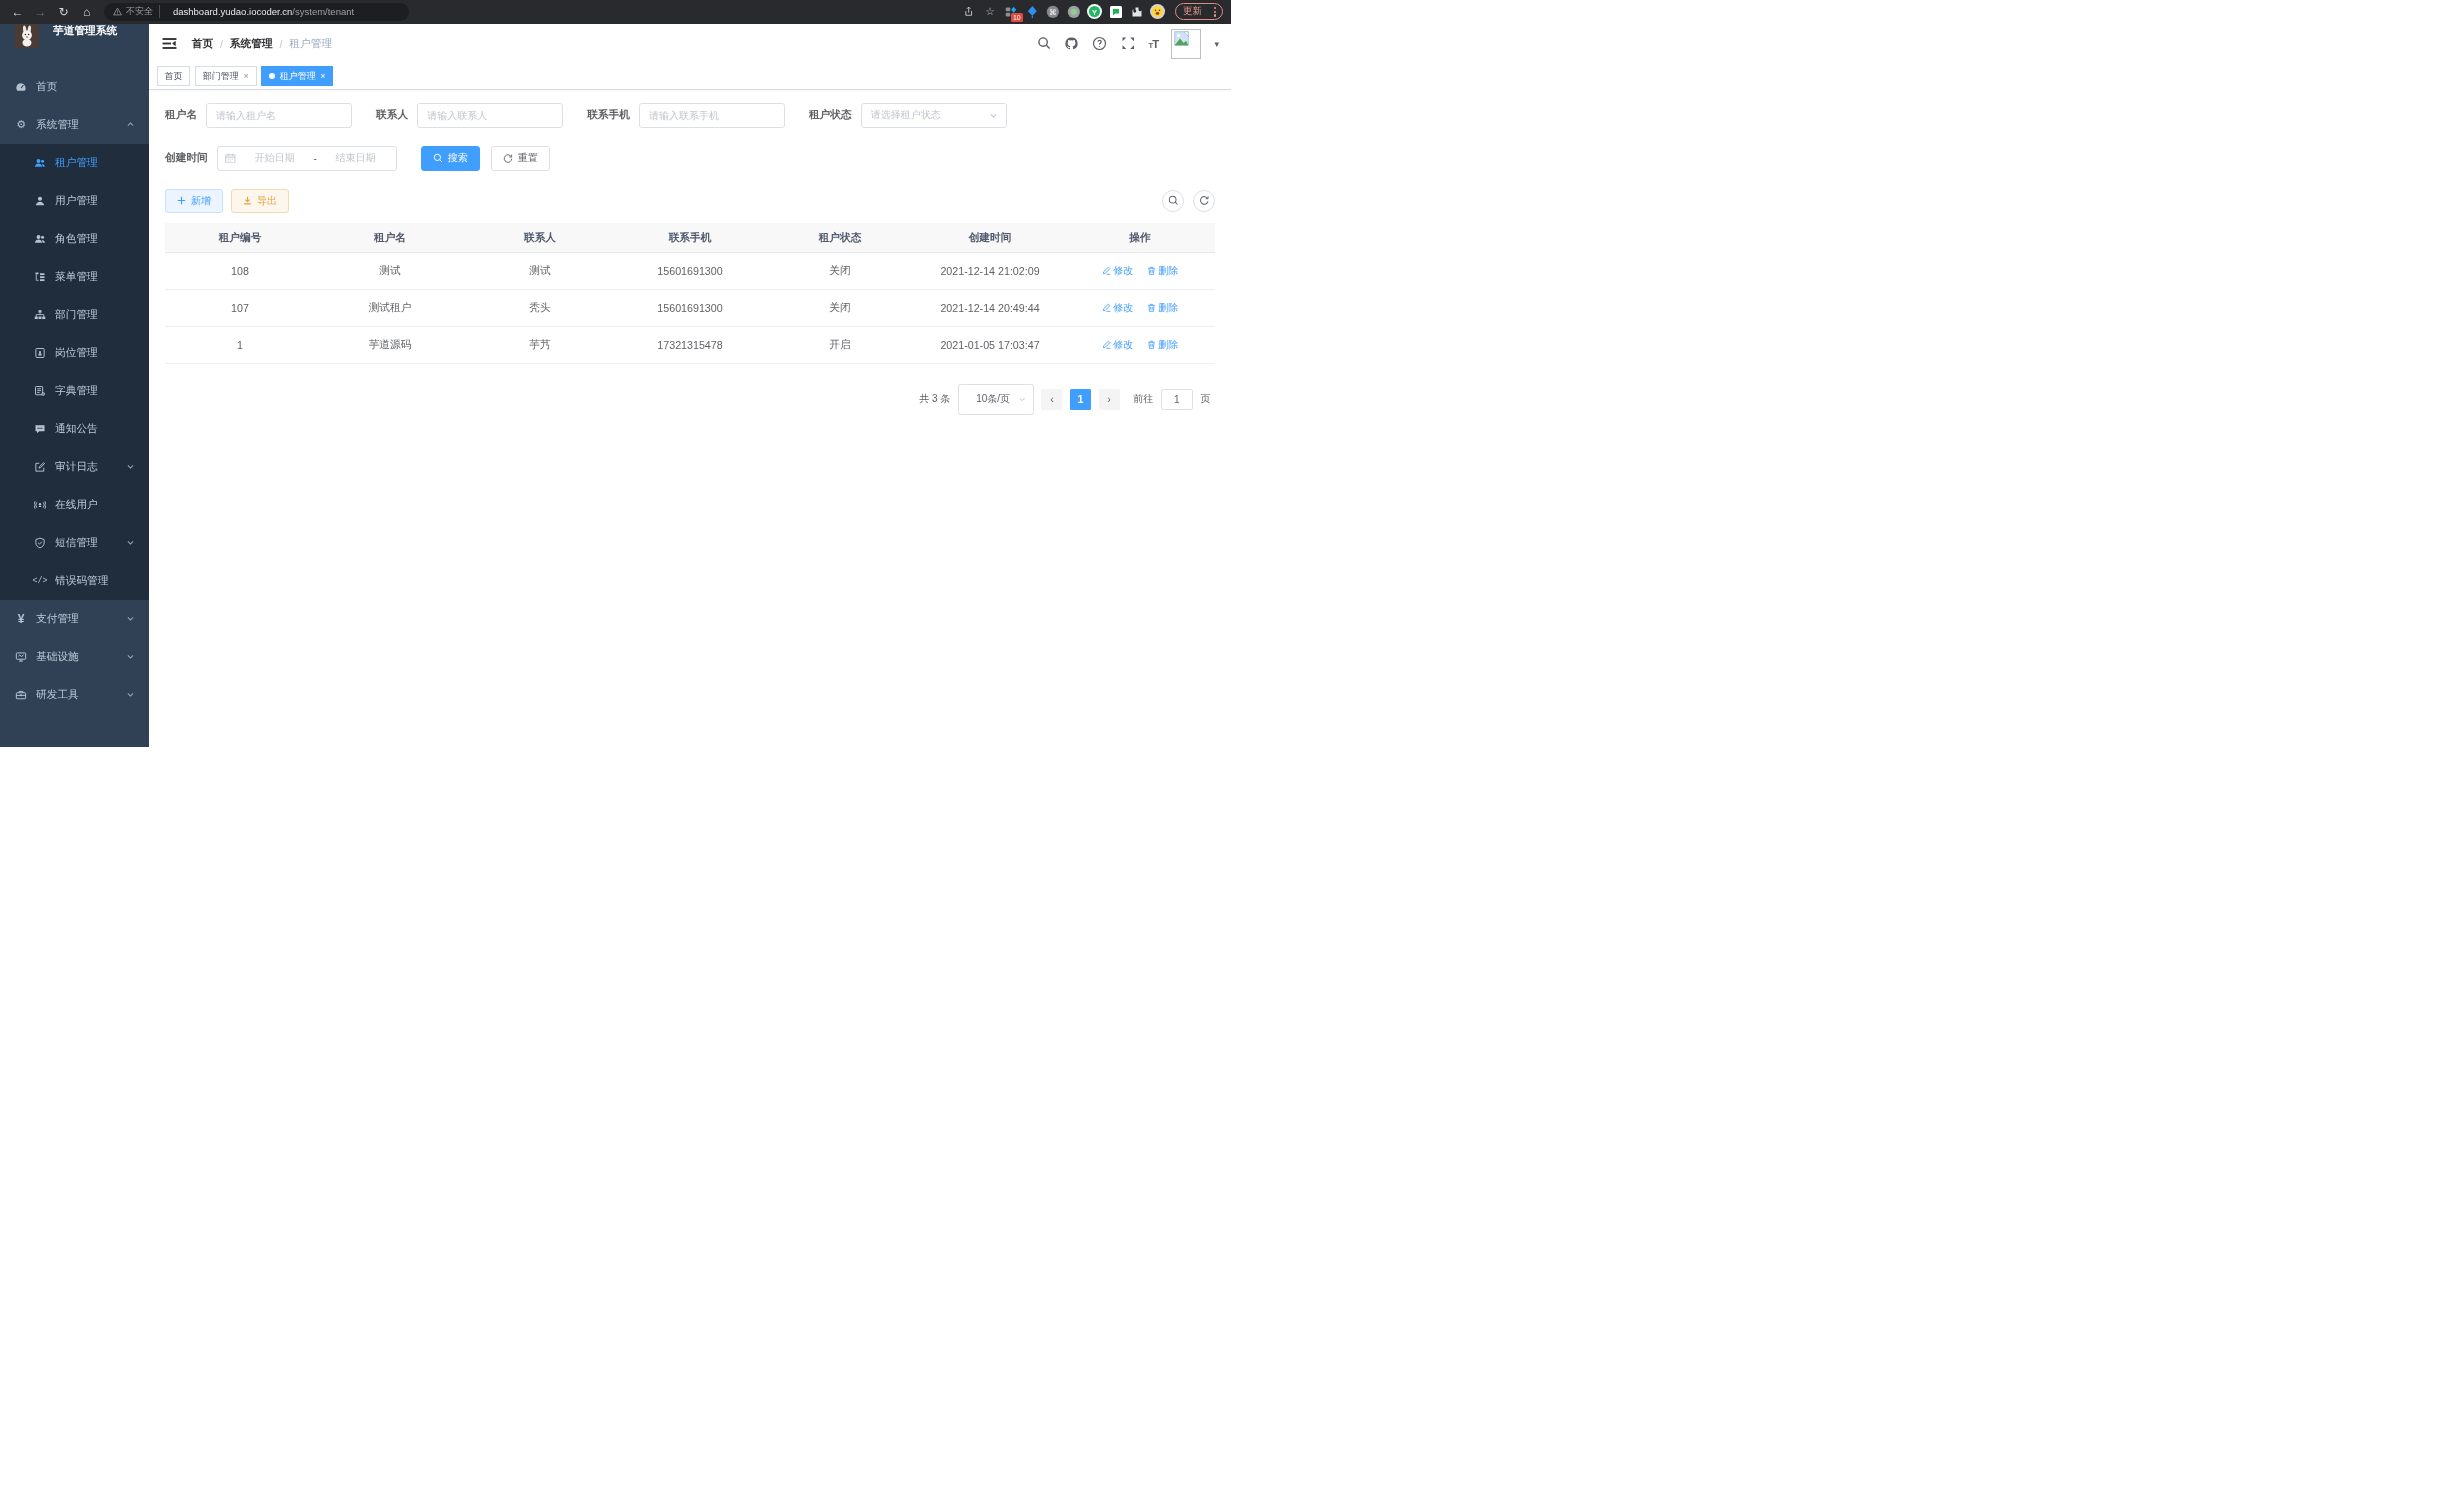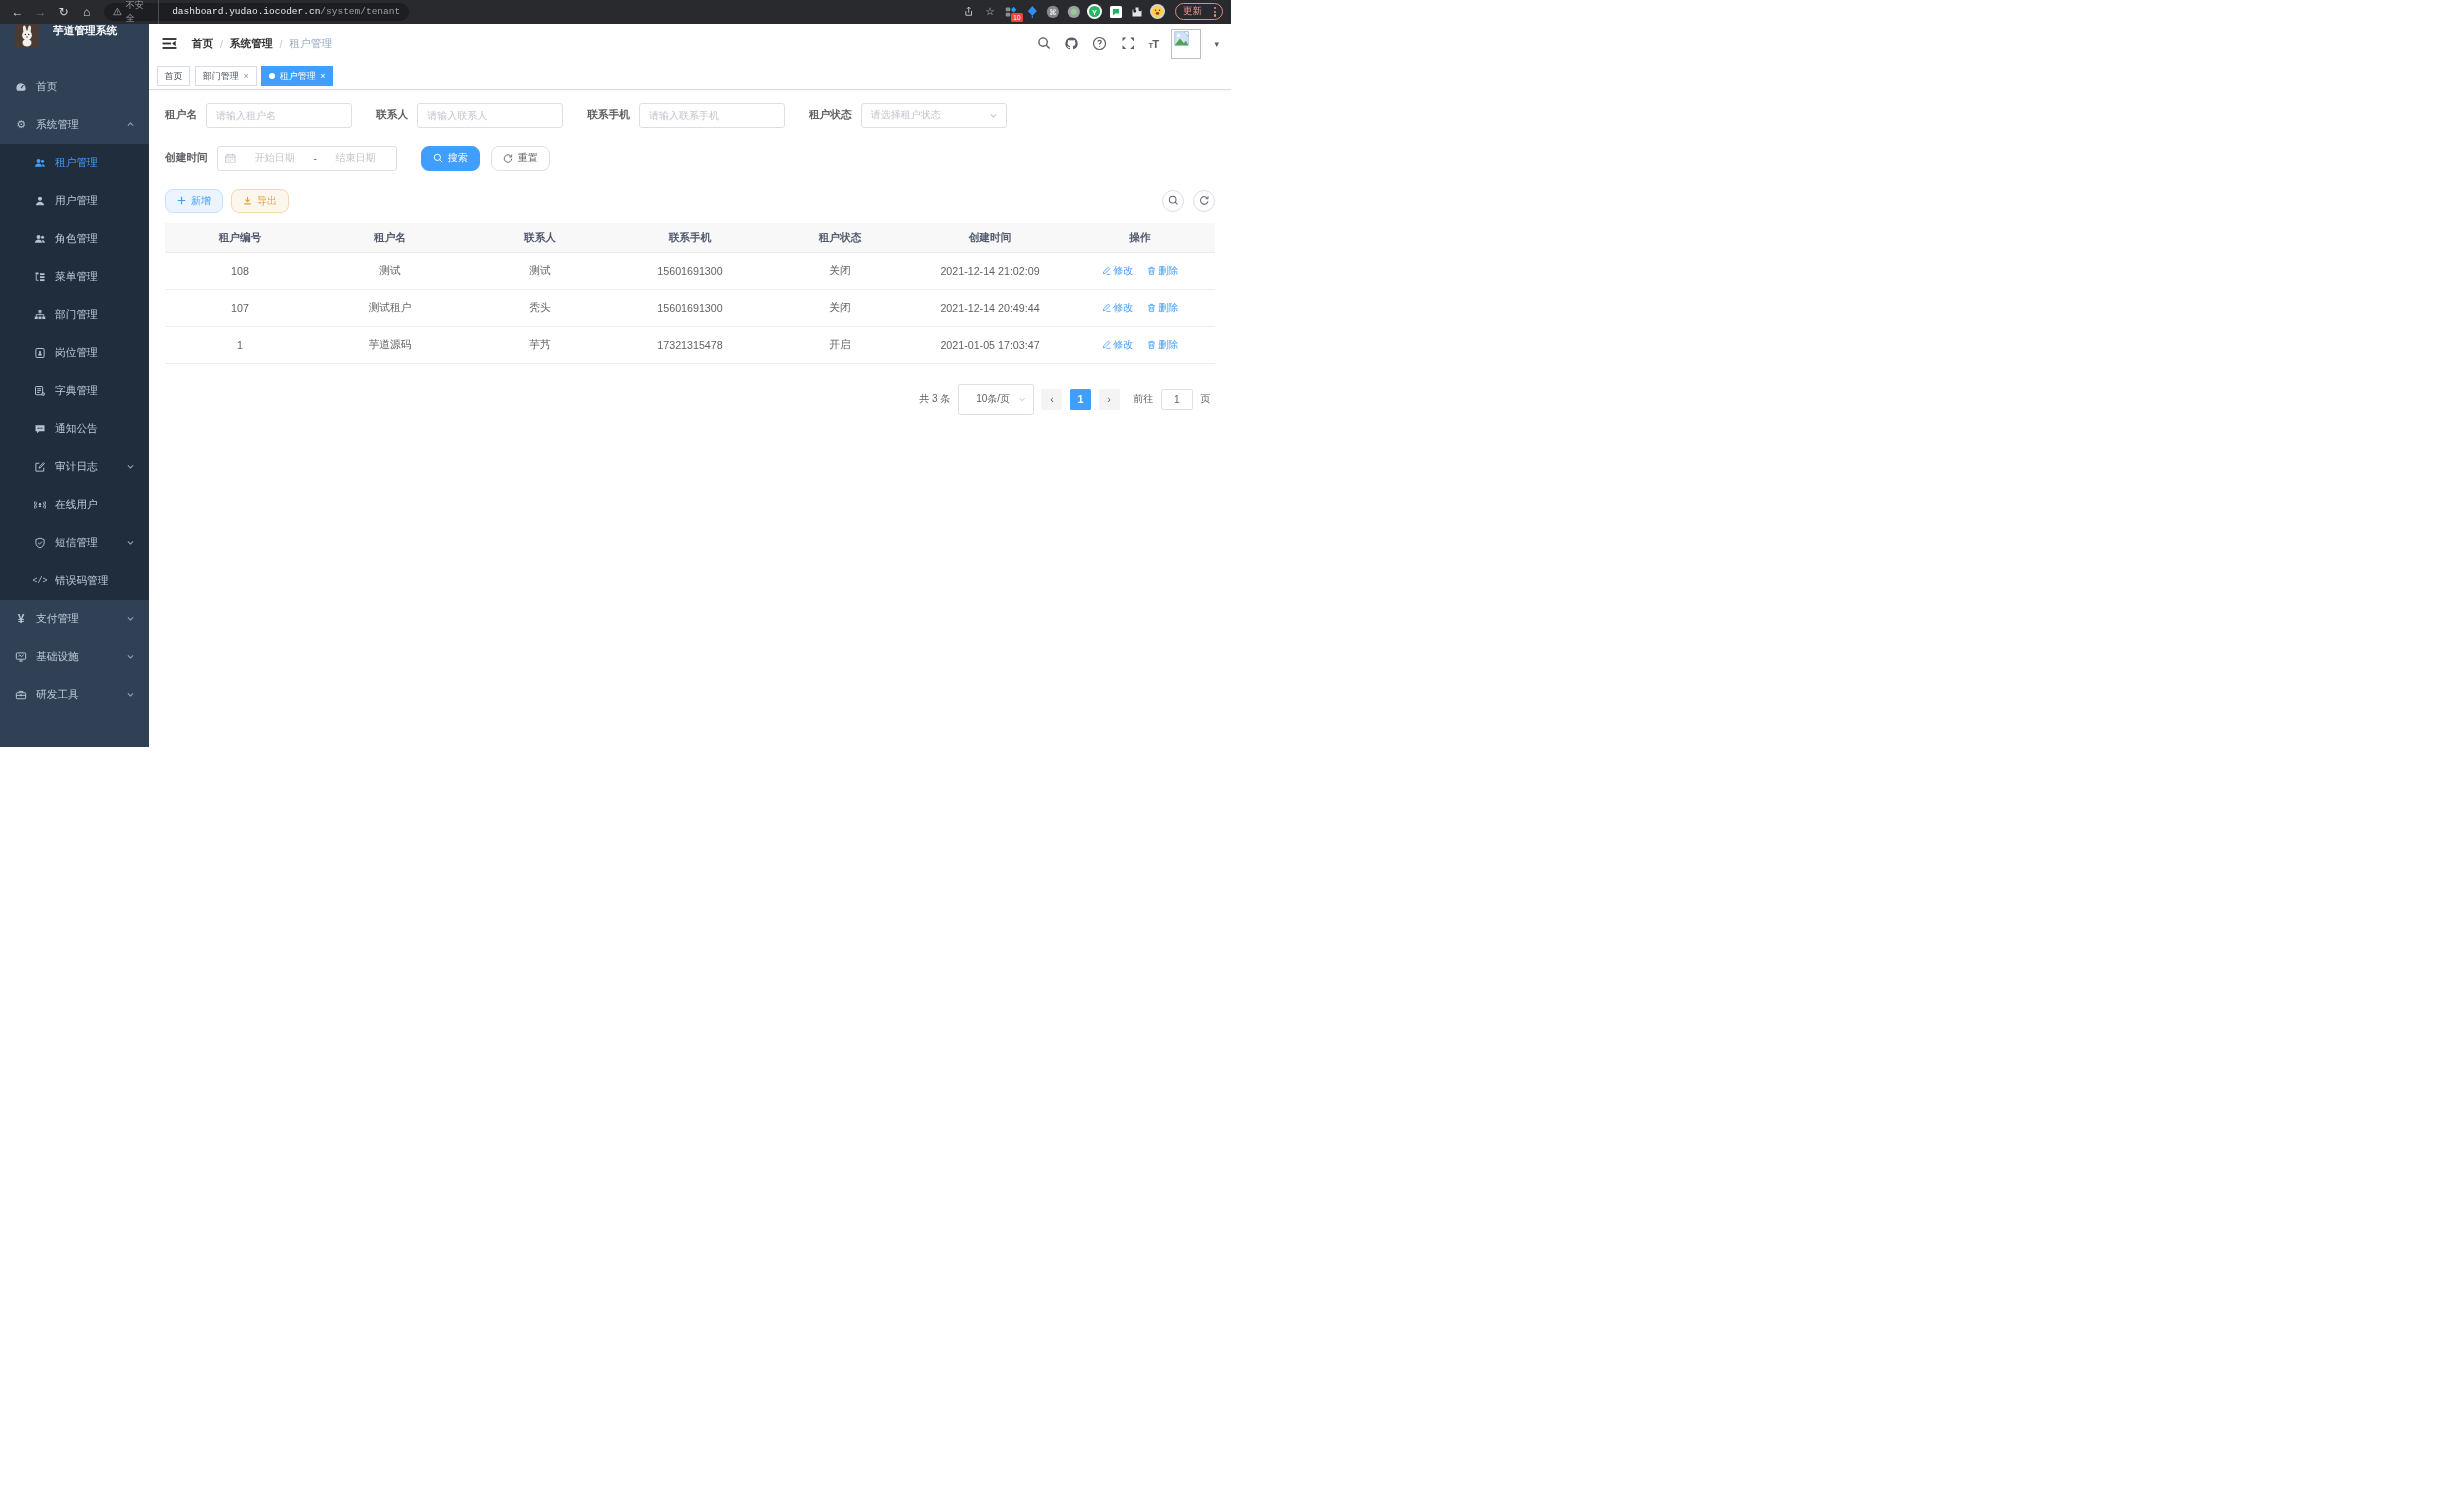--- a/index.html
+++ b/index.html
@@ -9,21 +9,21 @@
   
   .browser-bar { height: 23.6px; background: #282a2d; display: flex; align-items: center;
     padding: 0 7.6px; gap: 3px; }
   .bnav { width: 20px; height: 20px; border-radius: 50%; display: flex; align-items: center;
     justify-content: center; color: #d5d7da; font-size: 12px; line-height: 1; }
   .bnav.disabled { color: #6e7175; }
   .url-pill { height: 18px; width: 305px; margin-left: 4.6px; background: #1c1e21; border-radius: 9px;
     display: flex; align-items: center; padding: 0 9px; gap: 13px; }
   .sec-chip { display: flex; align-items: center; gap: 3.8px; color: #9aa0a6; font-size: 9px;
     padding-right: 6px; border-right: 0.8px solid #4a4d51; }
-  .url-text { font-size: 9.5px; color: #e8eaed; white-space: nowrap; font-family: Liberation Mono, monospace; }
+  .url-text { font-size: 9.5px; color: #e8eaed; white-space: nowrap; }
   .url-text .path { color: #9aa0a6; }
   .bspacer { flex: 1; }
   .ext { width: 18px; height: 18px; display: flex; align-items: center; justify-content: center;
     position: relative; font-size: 10.7px; color: #c7cace; }
   .ext .badge { position: absolute; bottom: -1.5px; right: -3px; background: #e04a3f; color: #fff;
     font-size: 6.9px; padding: 0 2.3px; border-radius: 1.5px; line-height: 9px; }
   .update-pill { height: 17px; border: 1.1px solid #e28b80; border-radius: 9px; color: #e8958b;
     display: flex; align-items: center; gap: 12px; padding: 0 6px 0 7.6px; font-size: 9.5px; margin-left: 4.6px; }
   .dot3 { display: inline-flex; flex-direction: column; gap: 1.5px; }
   .dot3 i { width: 2.3px; height: 2.3px; border-radius: 50%; background: #e8958b; }
@@ -82,21 +82,21 @@
   .el-input { width: 146px; height: 25px; border: 0.8px solid #dcdfe6; border-radius: 3px;
     font-size: 10px; padding: 0 9px; color: #606266; outline: none; background: #fff; }
   .el-input::placeholder { color: #c0c4cc; }
   .el-select { width: 146px; height: 25px; border: 0.8px solid #dcdfe6; border-radius: 3px;
     display: flex; align-items: center; padding: 0 7.6px 0 9px; cursor: pointer; background: #fff; }
   .el-select .ph { flex: 1; font-size: 10px; color: #c0c4cc; }
   .date-range { width: 180px; height: 25px; border: 0.8px solid #dcdfe6; border-radius: 3px;
     display: flex; align-items: center; padding: 0 7.6px; gap: 6px; background: #fff; }
   .date-range .ph { font-size: 10px; color: #c0c4cc; flex: 1; text-align: center; }
   .date-range .sep { color: #606266; font-size: 10px; }
-  .btn { height: 25px; border-radius: 8px; border: 0.8px solid #dcdfe6; background: #fff; color: #606266;
+  .btn { height: 25px; border-radius: 3px; border: 0.8px solid #dcdfe6; background: #fff; color: #606266;
     font-size: 10px; display: inline-flex; align-items: center; gap: 4.6px; padding: 0 11.4px; cursor: pointer; }
   .btn-primary { background: #409eff; border-color: #409eff; color: #fff; }
   .btn-plain-blue { background: #ecf5ff; border-color: #c6e2ff; color: #409eff; height: 24px; }
   .btn-plain-warn { background: #fdf6ec; border-color: #f5dab1; color: #e6a23c; height: 24px; }
   .toolbar-row { display: flex; align-items: center; margin-bottom: 10.7px; }
   .toolbar-row .grow { flex: 1; }
   .circle-btn { width: 22px; height: 22px; border-radius: 50%; border: 0.8px solid #dcdfe6;
     background: #fff; color: #5f6368; display: flex; align-items: center; justify-content: center;
     cursor: pointer; margin-left: 9px; }
 

